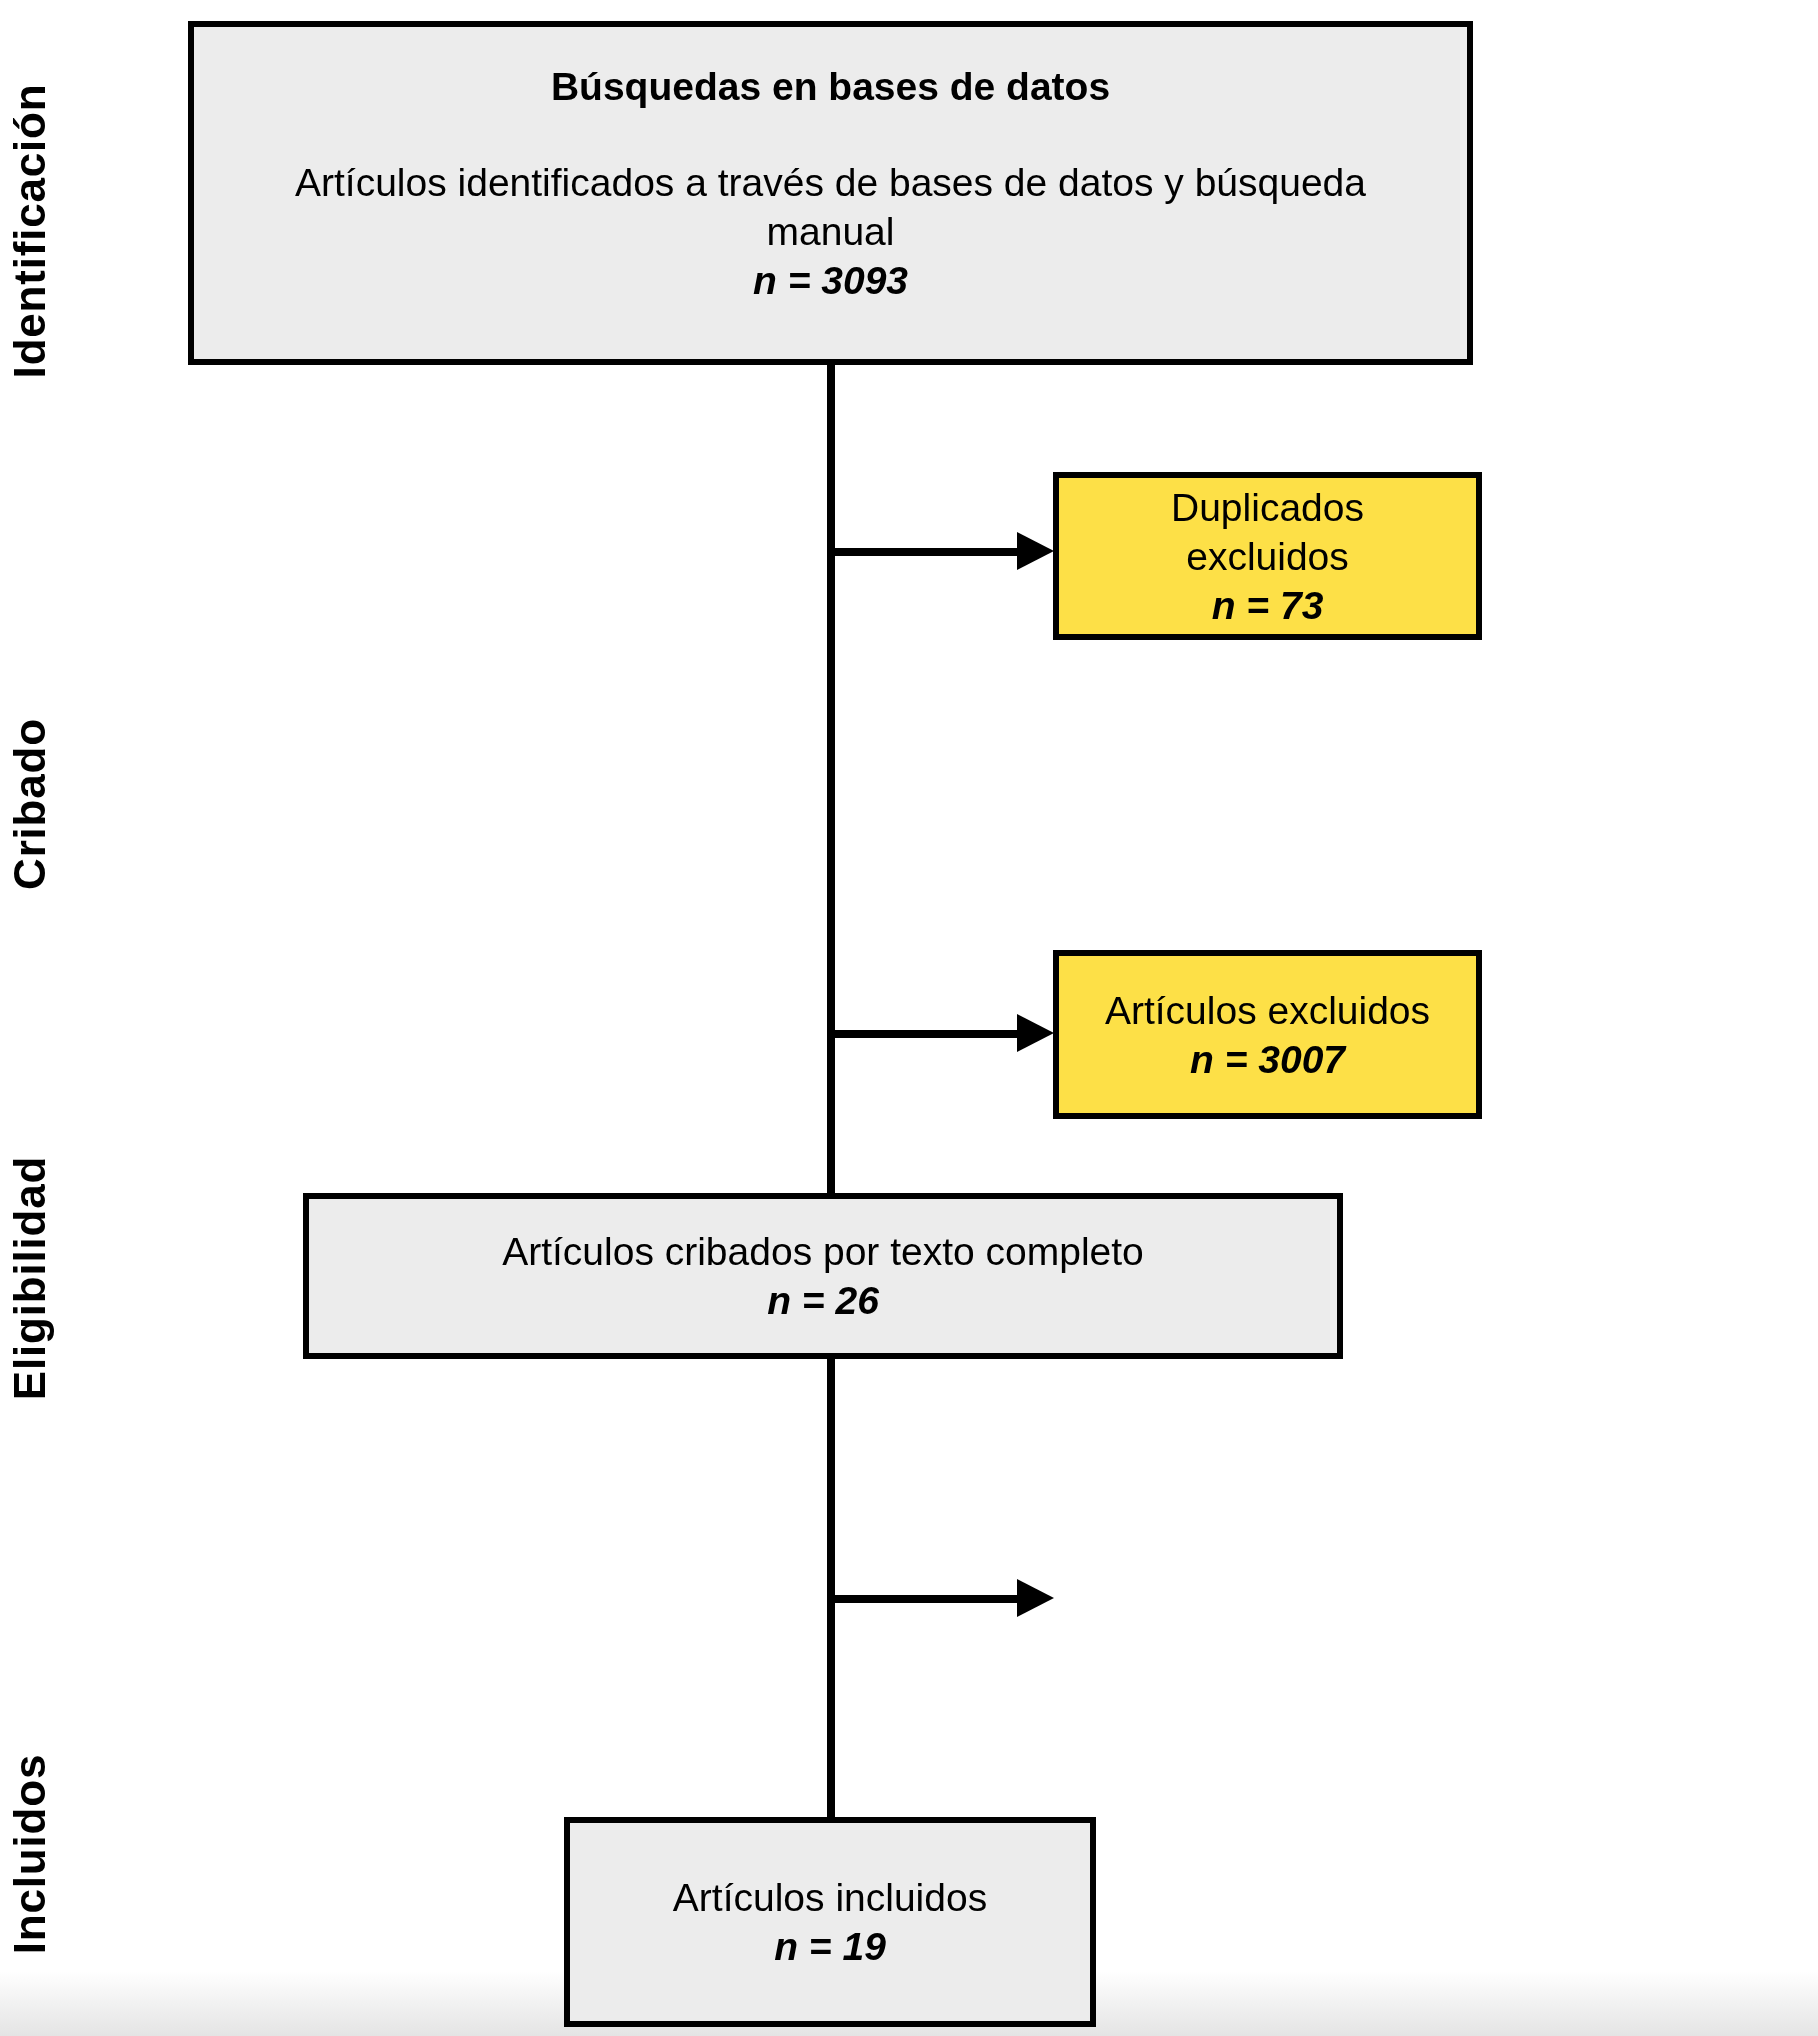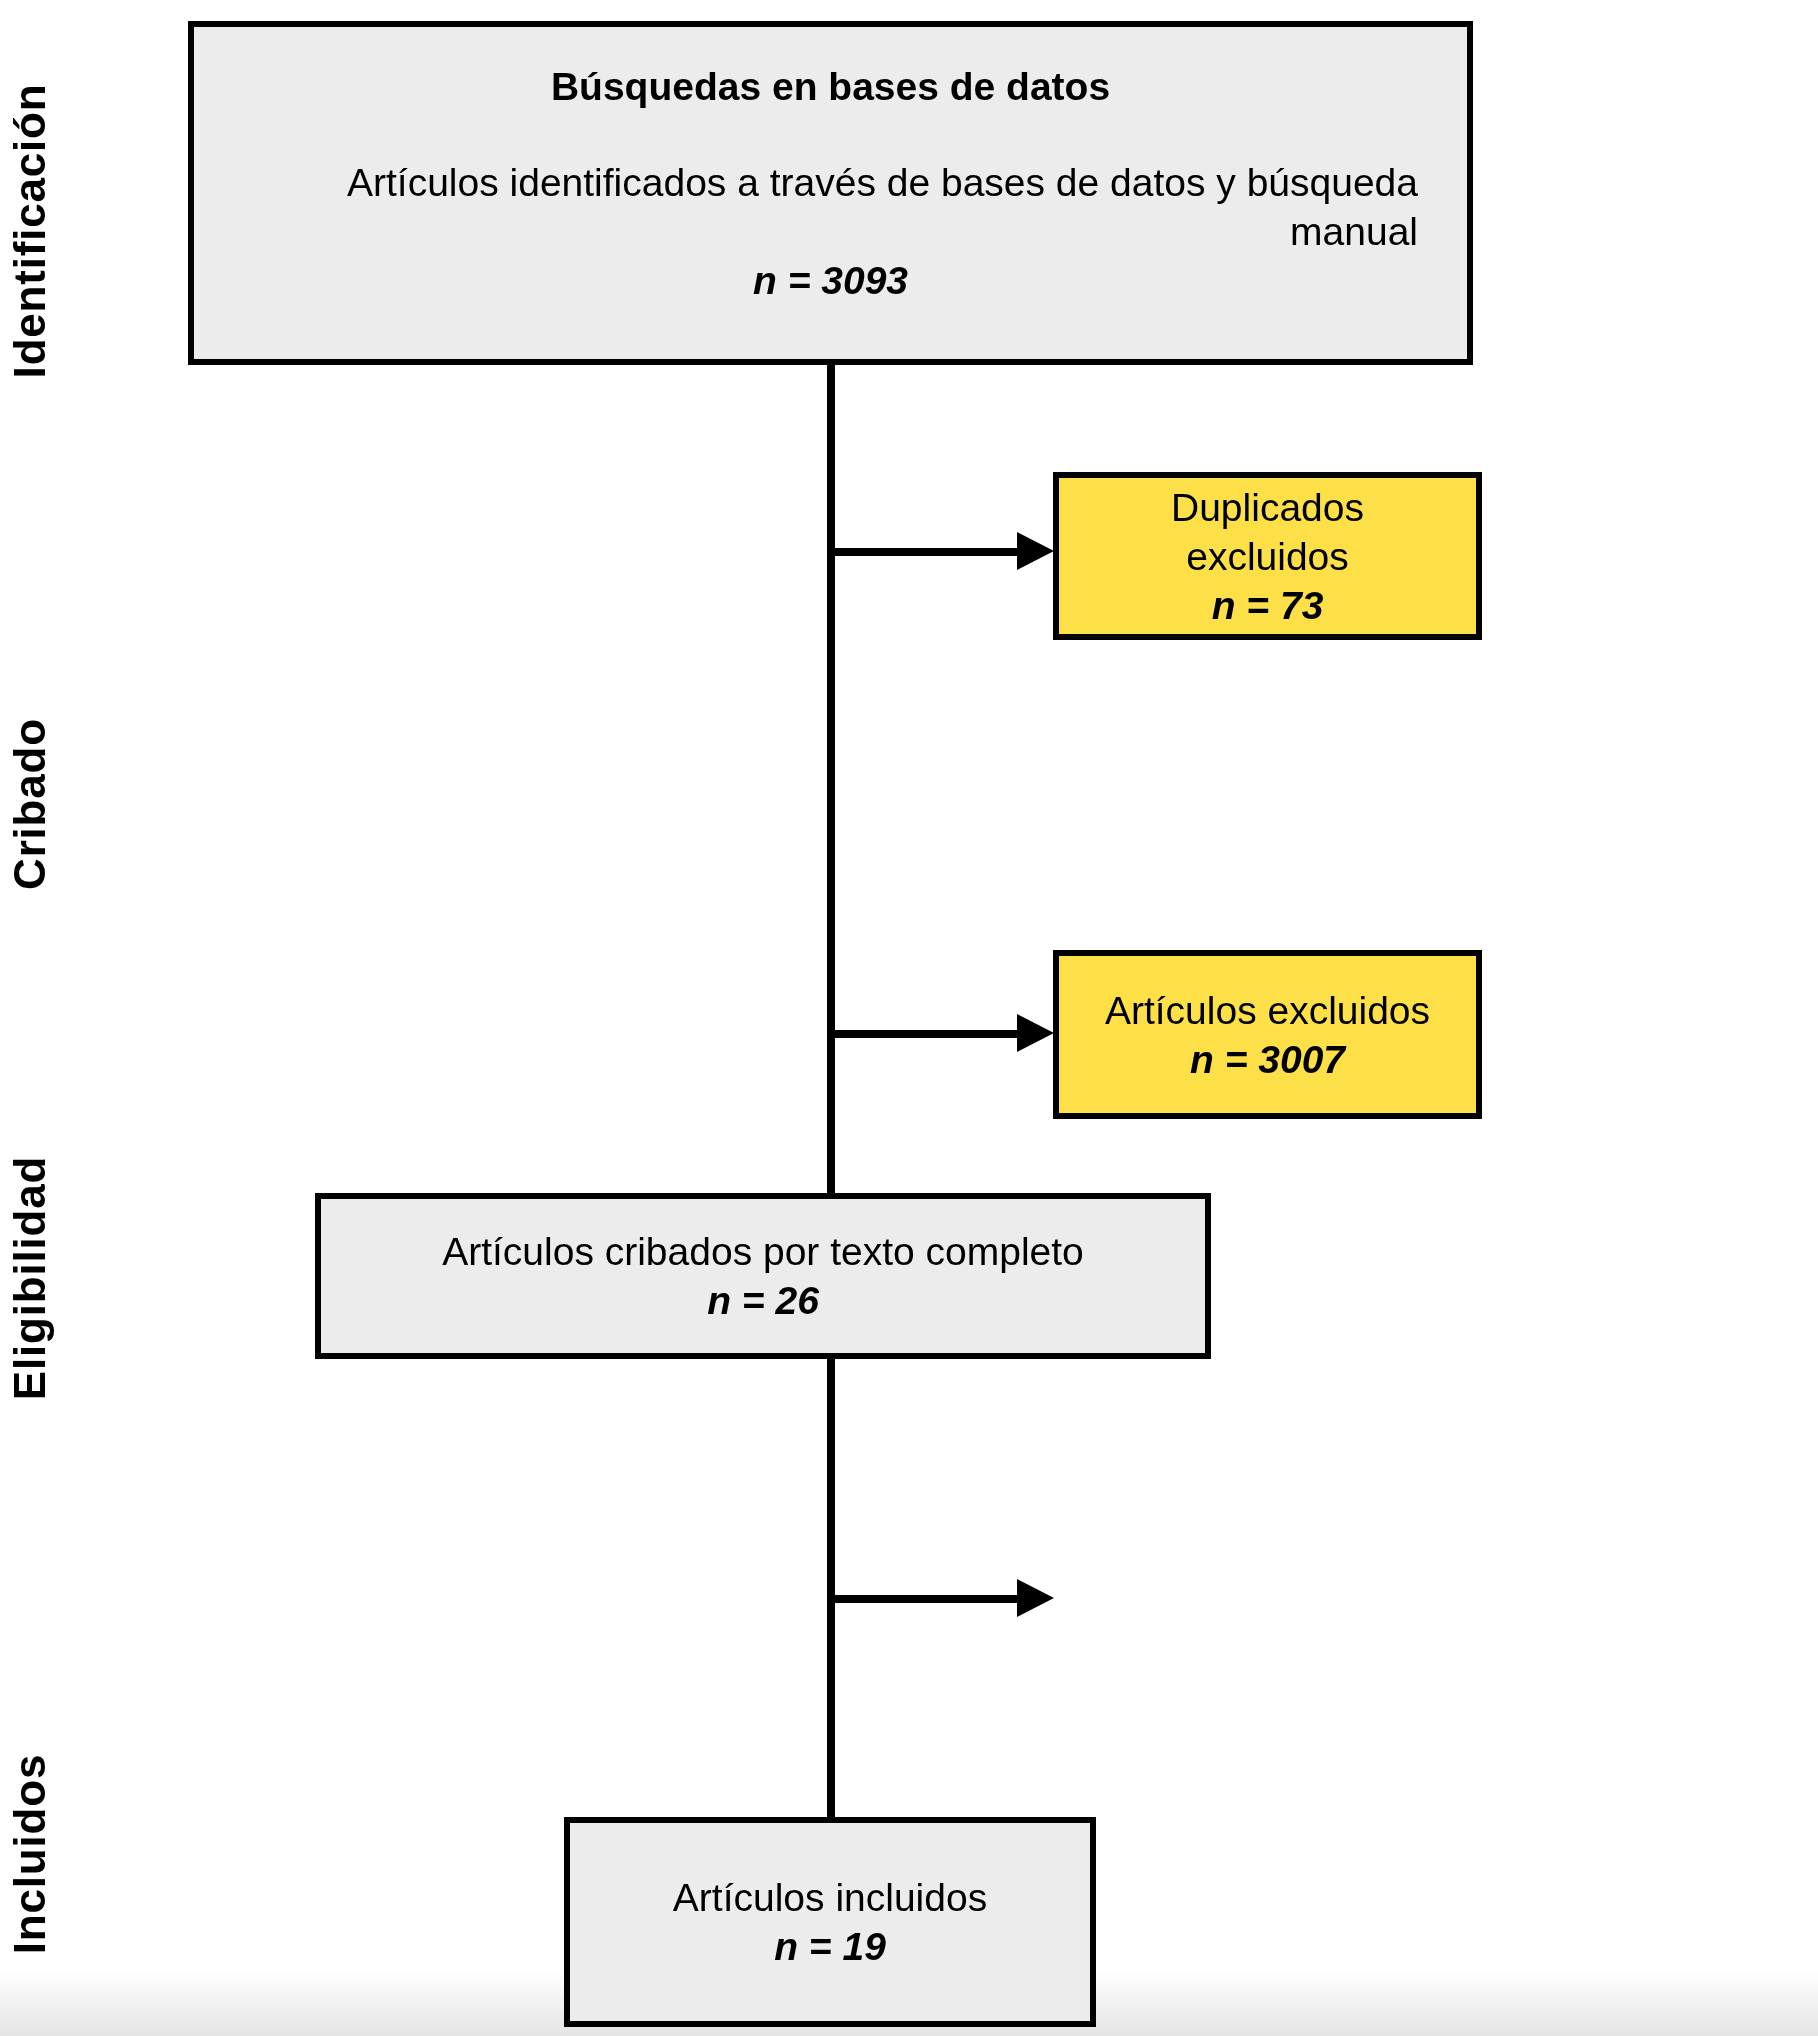--- a/index.html
+++ b/index.html
@@ -19,21 +19,21 @@
     text-align:center;font-size:39px;line-height:49px;z-index:2;
   }
   .fbox.gray{background:#ececec;}
   .fbox.white{background:#fde047;}
   .fbox p{margin:0;}
   .count{font-weight:bold;font-style:italic;}
   .b-title{font-weight:bold;}
   
   .idbox{justify-content:flex-start;padding-top:35px;}
   .idbox .b-title{margin-bottom:47px;}
-  .idbox .b-body{max-width:1175px;text-align:right;}
+  .idbox .b-body{max-width:1175px;}
   
   .dupbody{max-width:252px;}
   
   .bigbox{justify-content:flex-start;padding:23.5px 23.5px 0 23.5px;}
   .bigbox .b-title{max-width:554px;}
   .reasons{
     align-self:stretch;text-align:left;margin-top:45px;
   }
   .reasons p{margin:0;}
   
@@ -86,21 +86,21 @@
     <p class="dupbody">Duplicados excluidos</p>
     <p class="count">n = 73</p>
   </div>
 
 
   <div class="fbox white" style="left:1053px;top:950px;width:429px;height:169px;">
     <p>Artículos excluidos</p>
     <p class="count">n = 3007</p>
   </div>
 
-  <div class="fbox gray" style="left:315px;top:1193px;width:896px;height:166px;">
+  <div class="fbox gray" style="left:303px;top:1193px;width:1040px;height:166px;">
     <p>Artículos cribados por texto completo</p>
     <p class="count">n = 26</p>
   </div>
 
 
   <div class="fbox gray" style="left:564px;top:1817px;width:532px;height:210px;">
     <p>Artículos incluidos</p>
     <p class="count">n = 19</p>
   </div>
 

